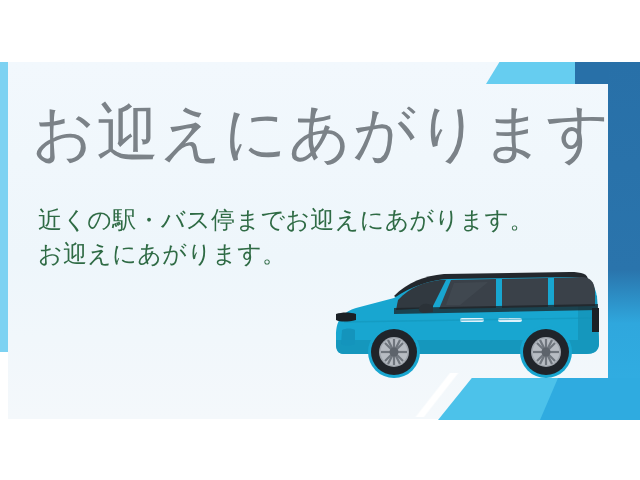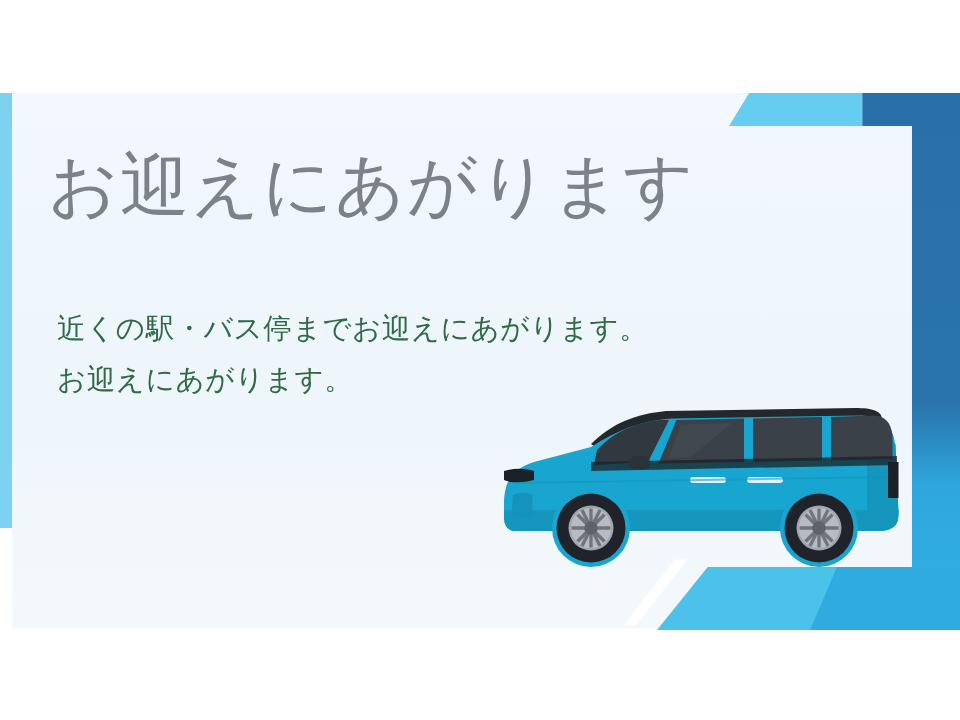--- a/index.html
+++ b/index.html
@@ -106,31 +106,31 @@
     width: 70px;
     height: 44px;
     background: linear-gradient(128deg, rgba(255,255,255,0) 44%, #ffffff 46%, #ffffff 52%, rgba(255,255,255,0) 54%);
   }
 
   
   .headline {
     position: absolute;
     left: 32px;
     top: 96px;
-    font-size: 46px;
+    font-size: 62px;
     line-height: 1.18;
     letter-spacing: 1px;
     color: #7b8288;
     white-space: nowrap;
   }
   .body-text {
     position: absolute;
     left: 38px;
     top: 203px;
-    font-size: 19px;
+    font-size: 24px;
     line-height: 34px;
     letter-spacing: 0.4px;
     color: #2f6b45;
     white-space: nowrap;
   }
   .body-text div { white-space: nowrap; }
 
   
   .car {
     position: absolute;

